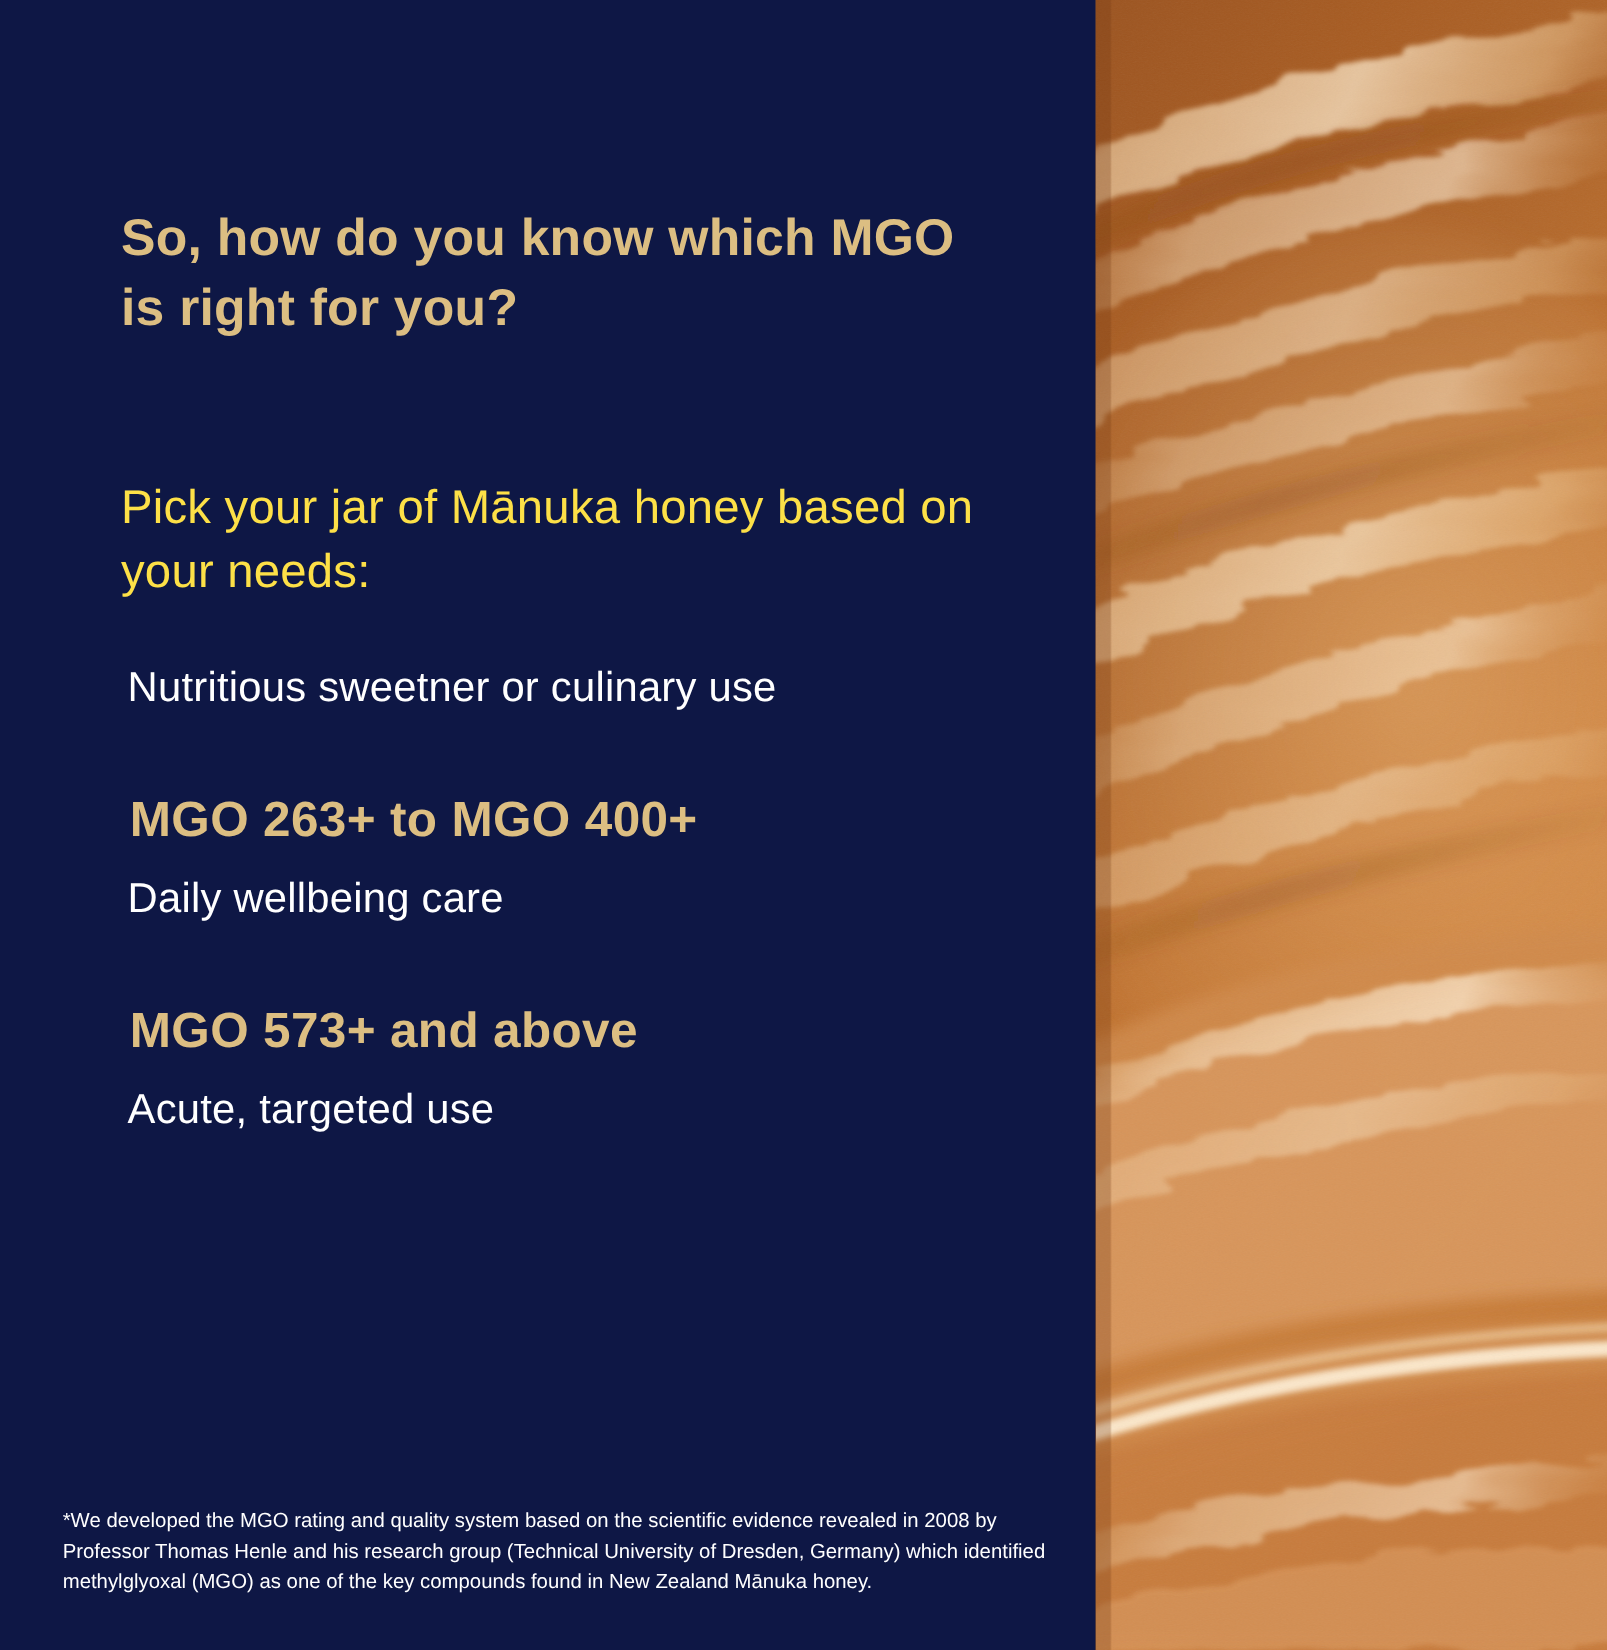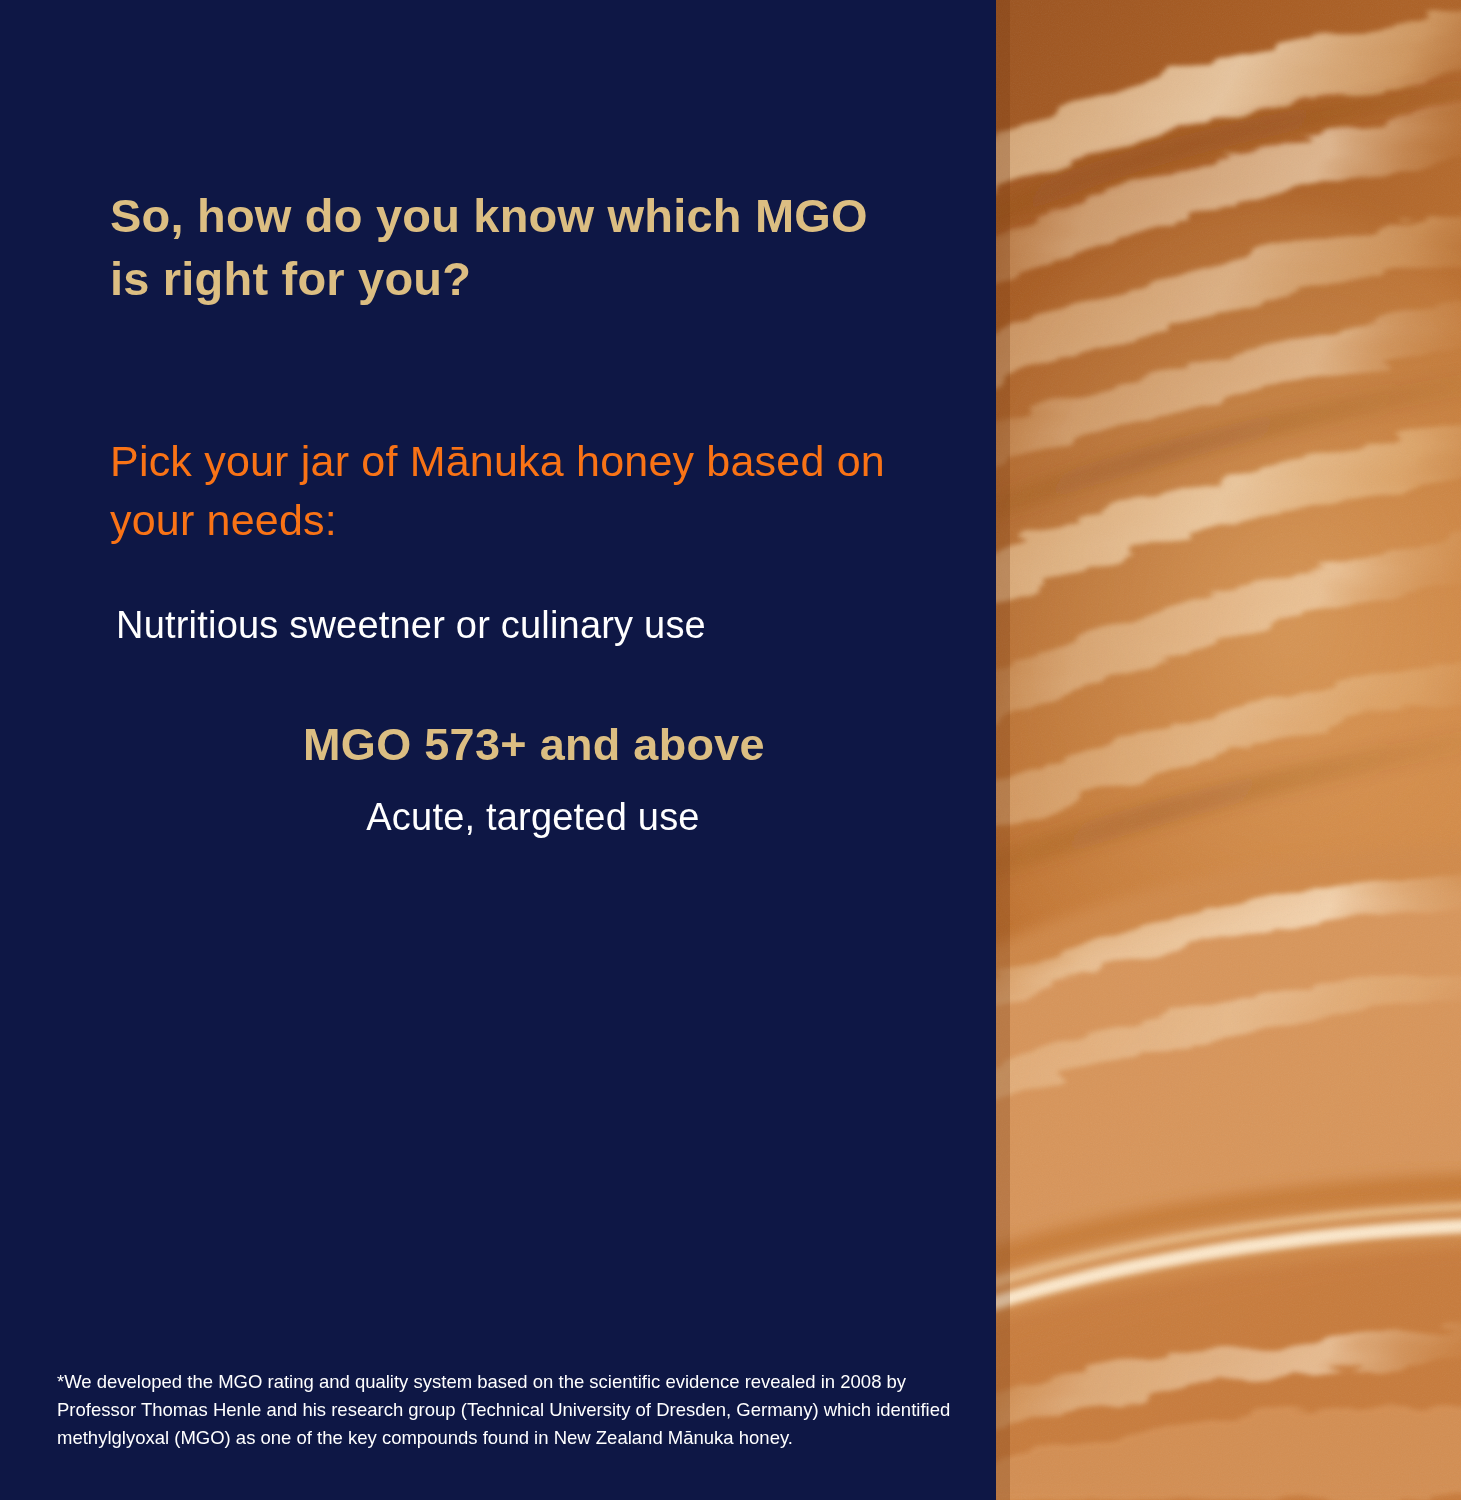--- a/index.html
+++ b/index.html
@@ -41,37 +41,37 @@
     line-height: 1.32;
     font-weight: bold;
     letter-spacing: 0.2px;
   }
 
   .subhead {
     position: absolute;
     left: 110px;
     top: 396px;
     width: 820px;
-    color: #f97316;
+    color: #fde047;
     font-size: 43px;
     line-height: 1.38;
     font-weight: 400;
     letter-spacing: 0.2px;
   }
 
   .tiers {
     position: absolute;
     left: 110px;
     top: 600px;
     width: 840px;
   }
   .tier {
     margin-bottom: 68px;
   }
-  .tier:last-child { margin-bottom: 0; text-align: center; }
+  .tier:last-child { margin-bottom: 0; }
 
   .tier-title {
     color: #dcbe82;
     font-size: 45px;
     font-weight: bold;
     line-height: 1.12;
     letter-spacing: 0.3px;
     margin: 0 0 22px 8px;
   }
   .tier-desc {
@@ -116,20 +116,24 @@
     <h1 class="headline">So, how do you know which MGO is right for you?</h1>
 
     <h2 class="subhead">Pick your jar of Mānuka honey based on your needs:</h2>
 
     <div class="tiers">
 
       <div class="tier">
         <div class="tier-desc">Nutritious sweetner or culinary use</div>
       </div>
 
+      <div class="tier">
+        <div class="tier-title">MGO 263+ to MGO 400+</div>
+        <div class="tier-desc">Daily wellbeing care</div>
+      </div>
 
       <div class="tier">
         <div class="tier-title">MGO 573+ and above</div>
         <div class="tier-desc">Acute, targeted use</div>
       </div>
 
     </div>
 
     <div class="footnote">
       <p>*We developed the MGO rating and quality system based on the scientific evidence revealed in 2008 by Professor Thomas Henle and his research group (Technical University of Dresden, Germany) which identified methylglyoxal (MGO) as one of the key compounds found in New Zealand Mānuka honey.</p>

